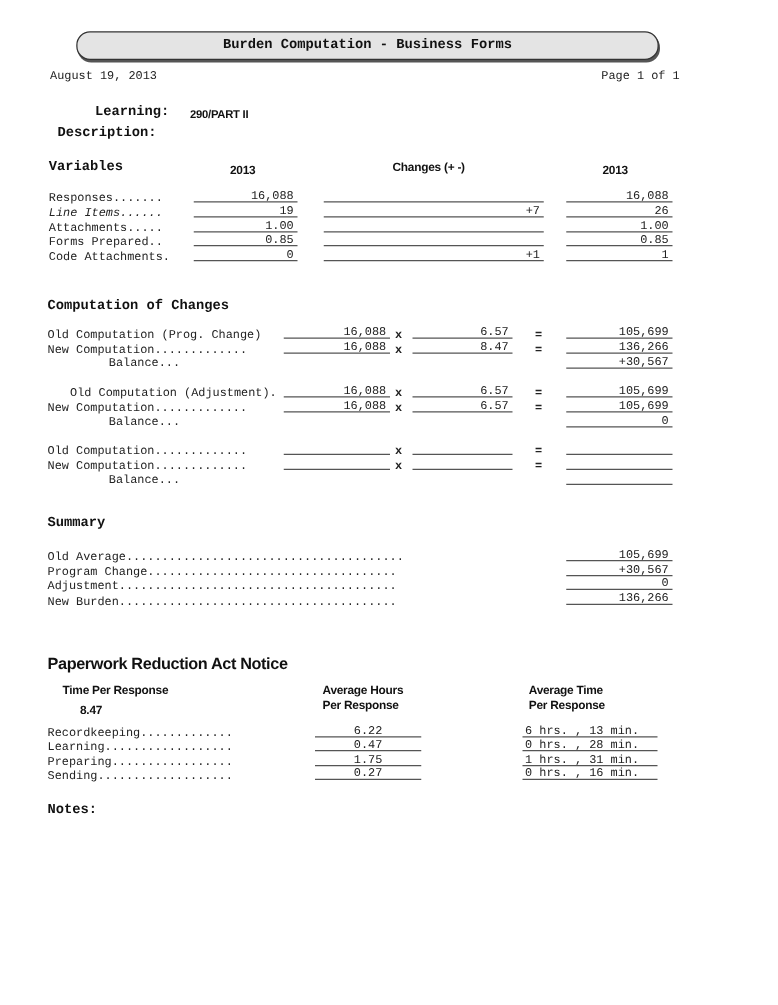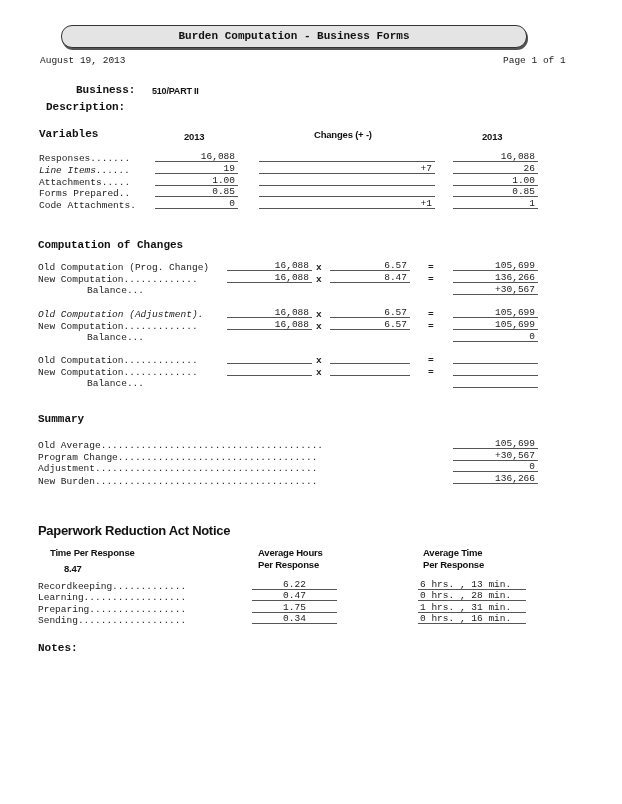--- a/index.html
+++ b/index.html
@@ -27,24 +27,24 @@
   .op { position:absolute; font-family:"Liberation Mono","DejaVu Sans Mono",monospace; font-size:9.5px; font-weight:bold; color:#222; line-height:11px; }
   .time { text-align:left; padding-left:2px; }
 </style>
 </head>
 <body>
 
 <div class="banner">
   <div class="banner-title">Burden Computation - Business Forms</div>
 </div>
 <div class="abs mono" style="left:40px;top:55px;">August 19, 2013</div>
-<div class="abs mono" style="left:481px;top:55px;margin-left:22px;">Page 1 of 1</div>
+<div class="abs mono" style="left:481px;top:55px;">Page 1 of 1</div>
 
-<div class="abs bold-mono" style="left:76px;top:84px;">Business:</div>
-<div class="abs hdr-sans" style="left:152px;top:86px;font-size:9px;">510/PART II</div>
+<div class="abs bold-mono" style="left:76px;top:84px;">Learning:</div>
+<div class="abs hdr-sans" style="left:152px;top:86px;font-size:9px;">290/PART II</div>
 <div class="abs bold-mono" style="left:46px;top:101px;">Description:</div>
 <div class="abs mono" style="left:152px;top:101px;"></div>
 
 <div class="abs bold-mono" style="left:39px;top:128px;">Variables</div>
 <div class="abs hdr-sans" style="left:184px;top:131px;">2013</div>
 <div class="abs hdr-sans" style="left:314px;top:129px;">Changes (+ -)</div>
 <div class="abs hdr-sans" style="left:482px;top:131px;">2013</div>
 
 <div>
 
@@ -89,21 +89,21 @@
   <div class="op" style="left:316px;top:274px;">x</div>
   <div class="cell" style="left:330px;top:272px;width:80px;">8.47</div>
   <div class="op" style="left:428px;top:274px;">=</div>
   <div class="cell" style="left:453px;top:272px;width:85px;">136,266</div>
 
   <div class="lbl" style="left:87px;top:285px;">Balance...</div>
   <div class="cell" style="left:453px;top:284px;width:85px;">+30,567</div>
 </div>
 
 <div>
-  <div class="lbl" style="left:38px;top:309px;font-style:italic;">Old Computation (Adjustment).</div>
+  <div class="lbl" style="left:56px;top:309px;">Old Computation (Adjustment).</div>
   <div class="cell" style="left:227px;top:307px;width:85px;">16,088</div>
   <div class="op" style="left:316px;top:309px;">x</div>
   <div class="cell" style="left:330px;top:307px;width:80px;">6.57</div>
   <div class="op" style="left:428px;top:309px;">=</div>
   <div class="cell" style="left:453px;top:307px;width:85px;">105,699</div>
 
   <div class="lbl" style="left:38px;top:321px;">New Computation.............</div>
   <div class="cell" style="left:227px;top:319px;width:85px;">16,088</div>
   <div class="op" style="left:316px;top:321px;">x</div>
   <div class="cell" style="left:330px;top:319px;width:80px;">6.57</div>
@@ -160,18 +160,18 @@
 
   <div class="lbl" style="left:38px;top:592px;">Learning..................</div>
   <div class="cell" style="left:252px;top:590px;width:85px;text-align:center;padding-right:0;">0.47</div>
   <div class="cell time" style="left:418px;top:590px;width:108px;">0 hrs. , 28 min.</div>
 
   <div class="lbl" style="left:38px;top:604px;">Preparing.................</div>
   <div class="cell" style="left:252px;top:602px;width:85px;text-align:center;padding-right:0;">1.75</div>
   <div class="cell time" style="left:418px;top:602px;width:108px;">1 hrs. , 31 min.</div>
 
   <div class="lbl" style="left:38px;top:615px;">Sending...................</div>
-  <div class="cell" style="left:252px;top:613px;width:85px;text-align:center;padding-right:0;">0.34</div>
+  <div class="cell" style="left:252px;top:613px;width:85px;text-align:center;padding-right:0;">0.27</div>
   <div class="cell time" style="left:418px;top:613px;width:108px;">0 hrs. , 16 min.</div>
 </div>
 
 <div class="abs bold-mono" style="left:38px;top:642px;text-align:right;">Notes:</div>
 <div class="abs mono" style="left:100px;top:642px;"></div>
 
 </body></html>

